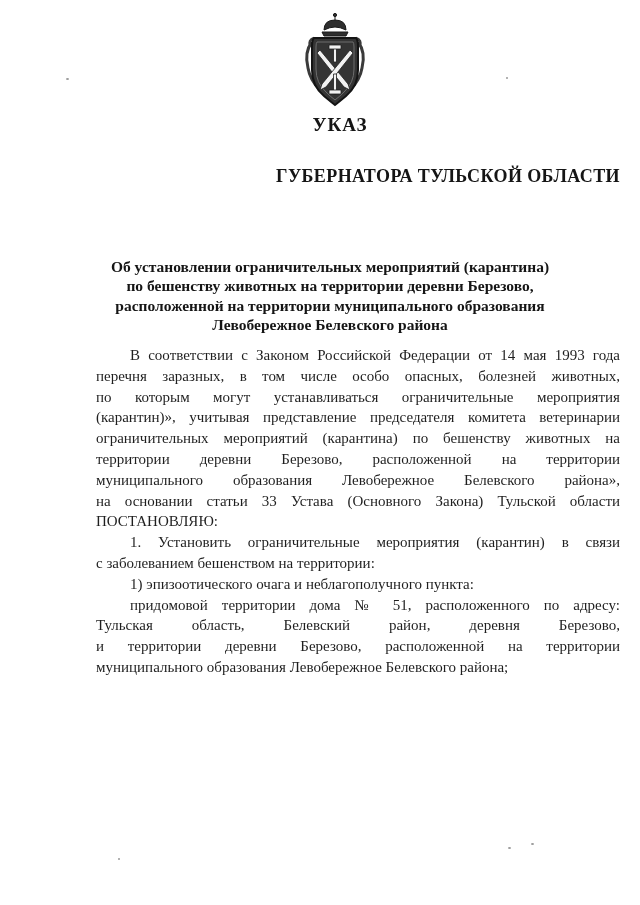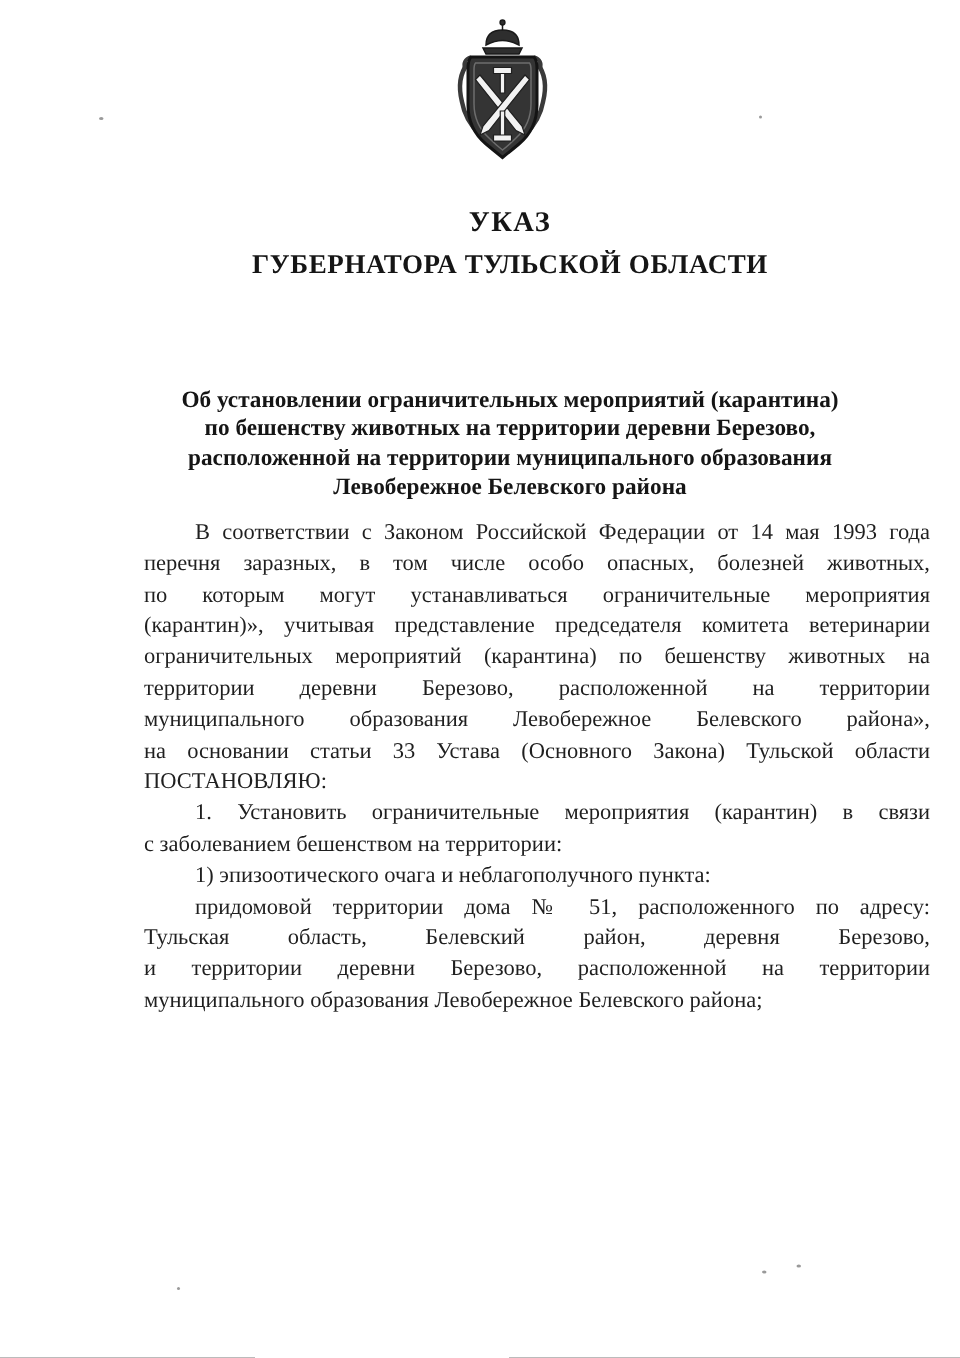--- a/index.html
+++ b/index.html
@@ -16,42 +16,42 @@
   .emblem {
     position: absolute;
     left: 300px;
     top: 12px;
     width: 70px;
     height: 98px;
   }
   .doc-type {
     position: absolute;
     left: 60px;
-    top: 138px;
+    top: 114px;
     width: 560px;
     text-align: center;
     font-weight: bold;
     font-size: 19px;
     letter-spacing: 1px;
     color: #151515;
   }
   .doc-issuer {
     position: absolute;
     left: 60px;
     top: 166px;
     width: 560px;
-    text-align: center;
+    text-align: right;
     font-weight: bold;
     font-size: 18px;
     letter-spacing: 0.4px;
     color: #151515;
   }
   .doc-heading {
     position: absolute;
-    left: 60px;
+    left: 50px;
     top: 257px;
     width: 560px;
     font-weight: bold;
     font-size: 15.5px;
     line-height: 19.4px;
     color: #151515;
   }
   .doc-heading .tline { text-align: center; text-align-last: center; }
   .doc-body {
     position: absolute;

